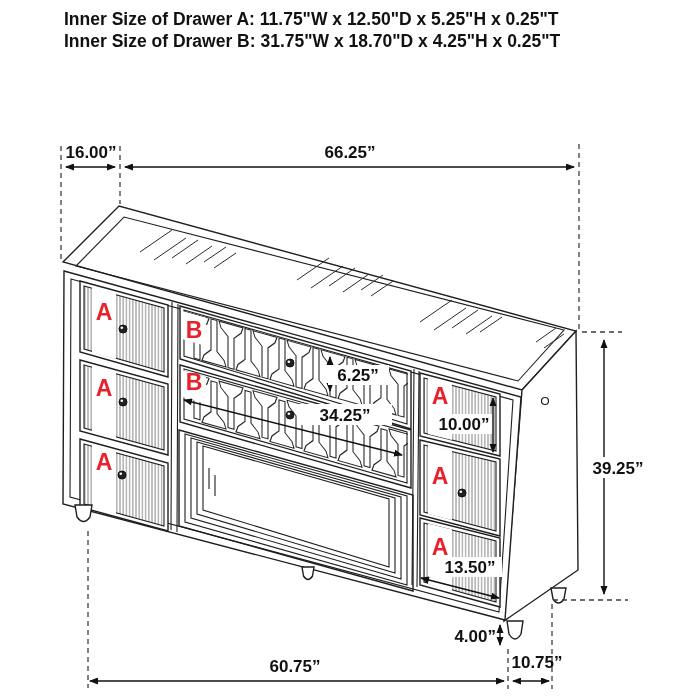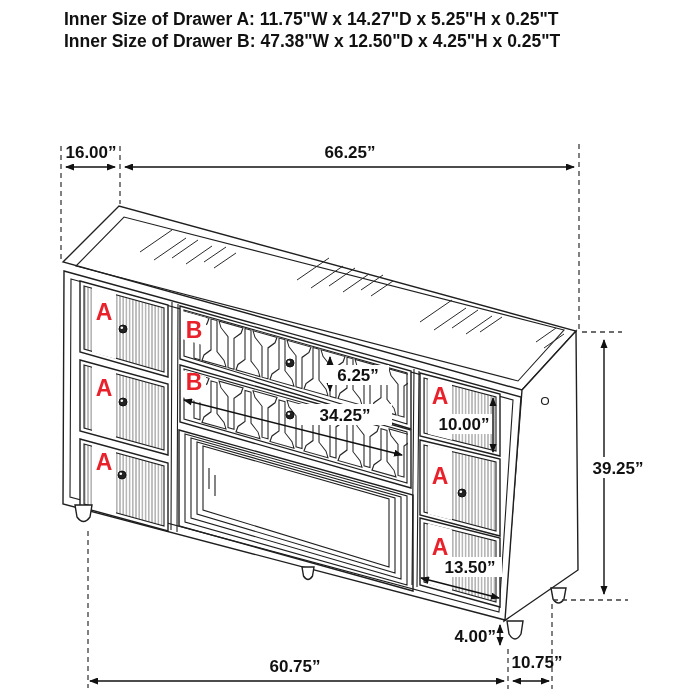--- a/index.html
+++ b/index.html
@@ -17,22 +17,22 @@
   .dash{stroke:#3d3d3d;stroke-width:1.3;stroke-dasharray:5 4;fill:none;}
   .dim{stroke:#111;stroke-width:1.4;fill:none;}
   .shine{stroke:#2a2a2a;stroke-width:1;fill:none;}
 </style>
 </head>
 <body>
 
 <div class="stage">
 
   <div class="title">
-    <div>Inner Size of Drawer A: 11.75"W x 14.27"D x 5.25"H x 0.25"T</div>
-    <div>Inner Size of Drawer B: 47.38"W x 12.50"D x 4.25"H x 0.25"T</div>
+    <div>Inner Size of Drawer A: 11.75"W x 12.50"D x 5.25"H x 0.25"T</div>
+    <div>Inner Size of Drawer B: 31.75"W x 18.70"D x 4.25"H x 0.25"T</div>
   </div>
 
   <svg width="700" height="700" viewBox="0 0 700 700">
     <defs>
       <marker id="ahE" orient="auto" markerUnits="userSpaceOnUse" markerWidth="12" markerHeight="10" refX="8" refY="3.5">
         <path d="M0,0 L9,3.5 L0,7 Z" fill="#111"></path>
       </marker>
       <marker id="ahS" orient="auto" markerUnits="userSpaceOnUse" markerWidth="12" markerHeight="10" refX="1" refY="3.5">
         <path d="M9,0 L0,3.5 L9,7 Z" fill="#111"></path>
       </marker>

